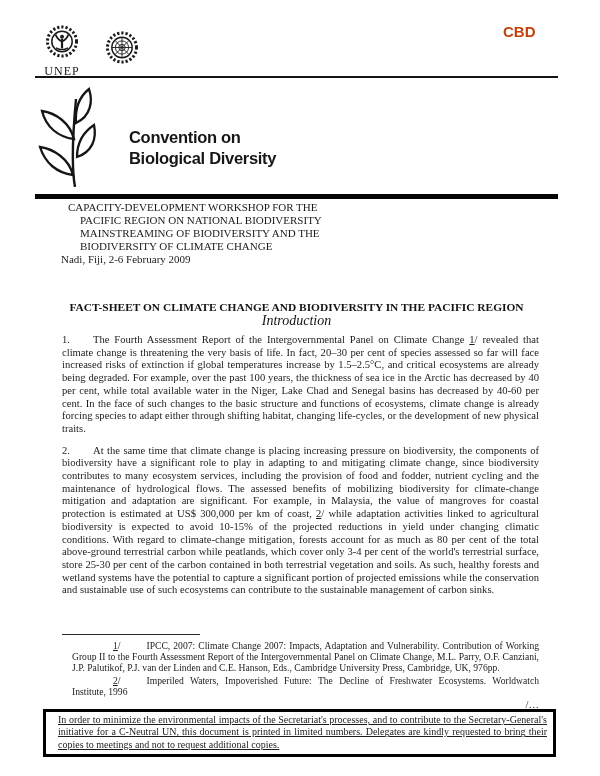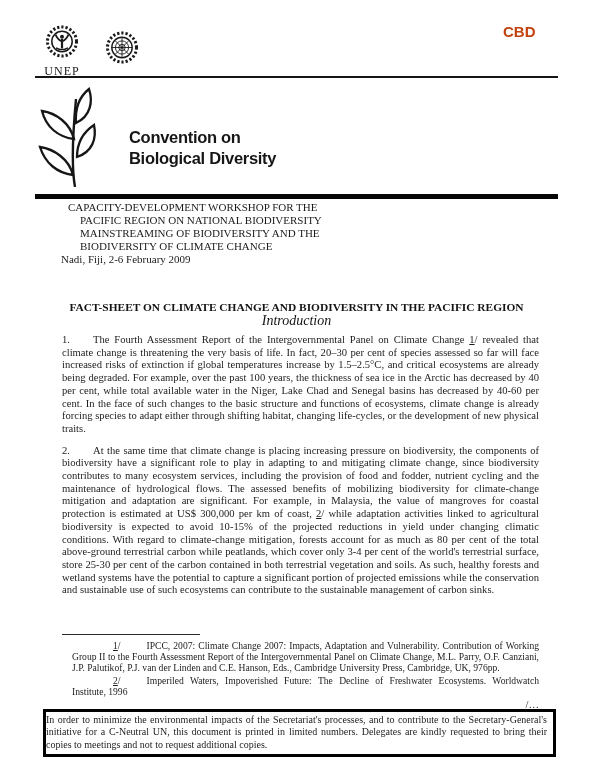--- a/index.html
+++ b/index.html
@@ -44,22 +44,22 @@
   
   .fn-area{position:absolute;left:62px;top:634px;width:477px;}
   .fn-rule{width:138px;height:1px;background:#2a2a2a;margin:0 0 5px 0;}
   .footnote{margin:0 0 2px 10px;font-size:9.6px;line-height:11px;text-align:justify;
             text-indent:41px;color:#1c1c1c;}
   .fn-gap{display:inline-block;width:26px;}
   .cont{text-align:right;font-size:10.5px;margin-top:1px;color:#1c1c1c;}
 
   
   .notice{position:absolute;left:43px;top:709px;width:513px;box-sizing:border-box;
-          border:3px solid #000;padding:2px 6px 3px 0;font-size:10px;line-height:12.4px;
-          text-align:justify;color:#1c1c1c;background:#fff;}
+          border:3px solid #000;padding:2px 6px 3px 12px;font-size:10px;line-height:12.4px;
+          text-align:justify;color:#1c1c1c;background:#fff;text-decoration:underline;}
 </style>
 </head>
 <body>
 
 <div class="page">
 
   <div class="unep-block">
     <svg width="38" height="36" viewBox="0 0 38 36">
       <circle cx="19" cy="16.5" r="14.5" fill="none" stroke="#1a1a1a" stroke-width="3" stroke-dasharray="2.2,2"></circle>
       <circle cx="19" cy="16.5" r="10.2" fill="#ffffff" stroke="#1a1a1a" stroke-width="1.5"></circle>

